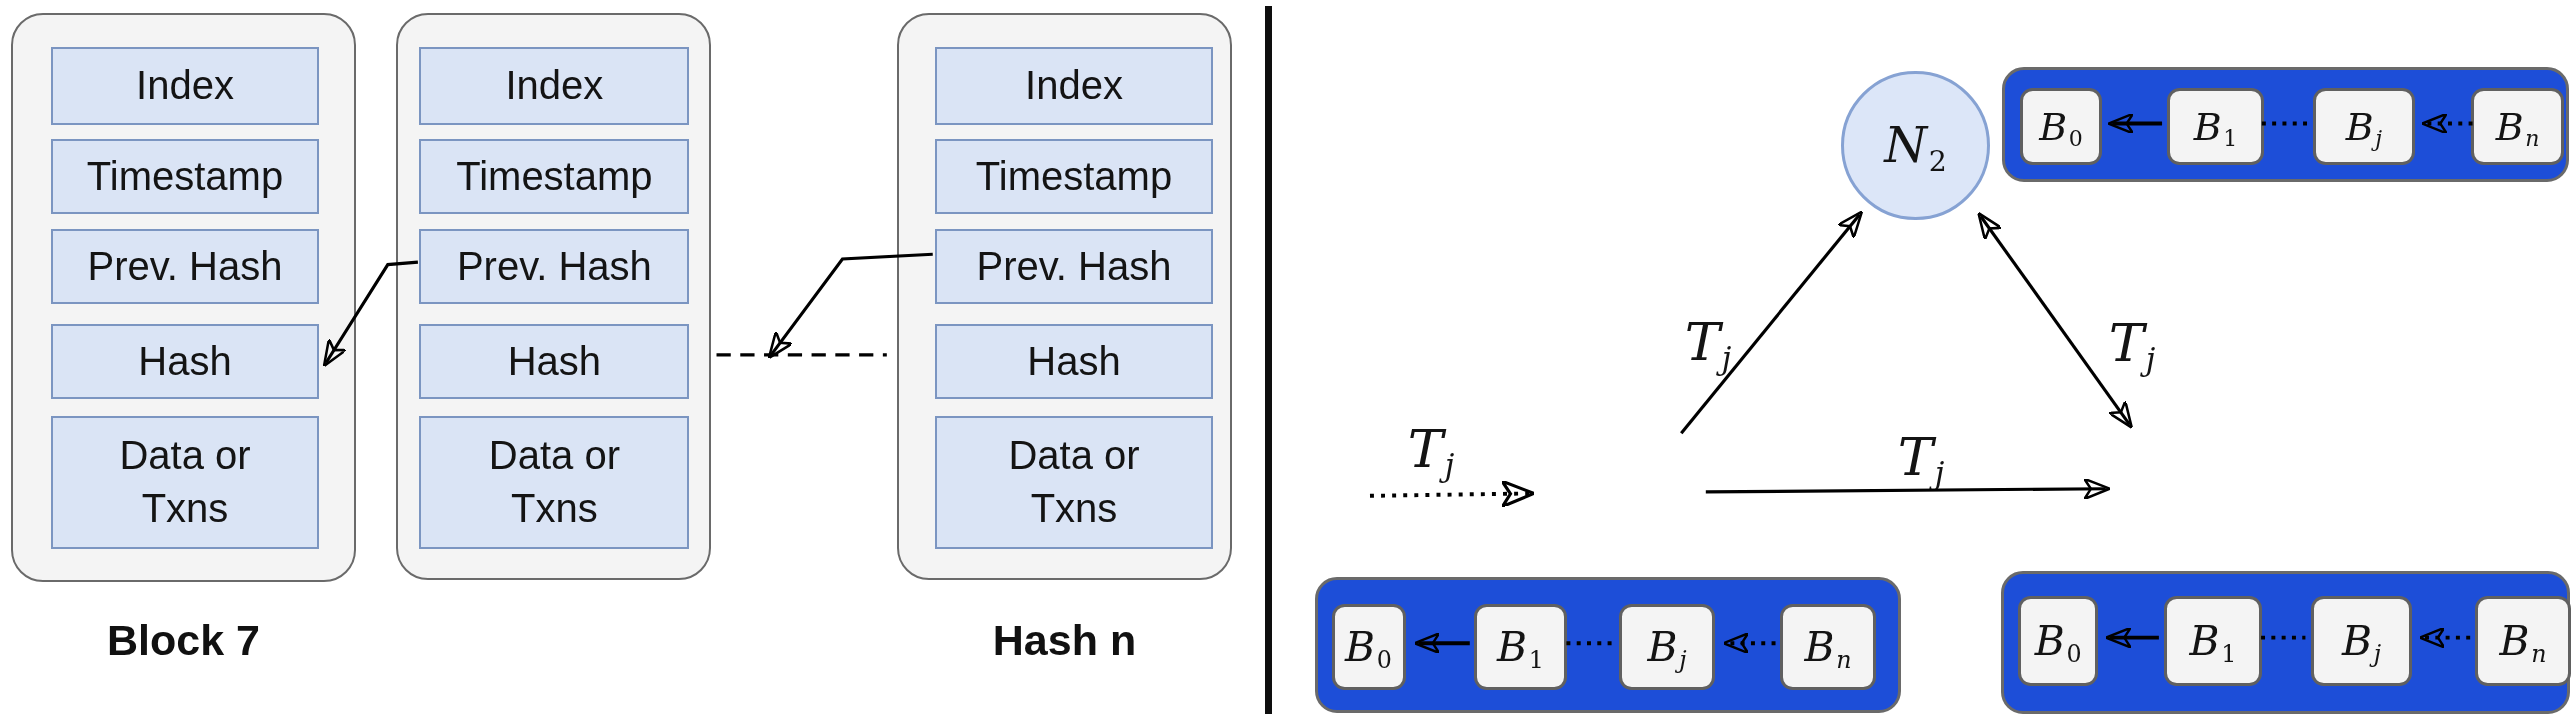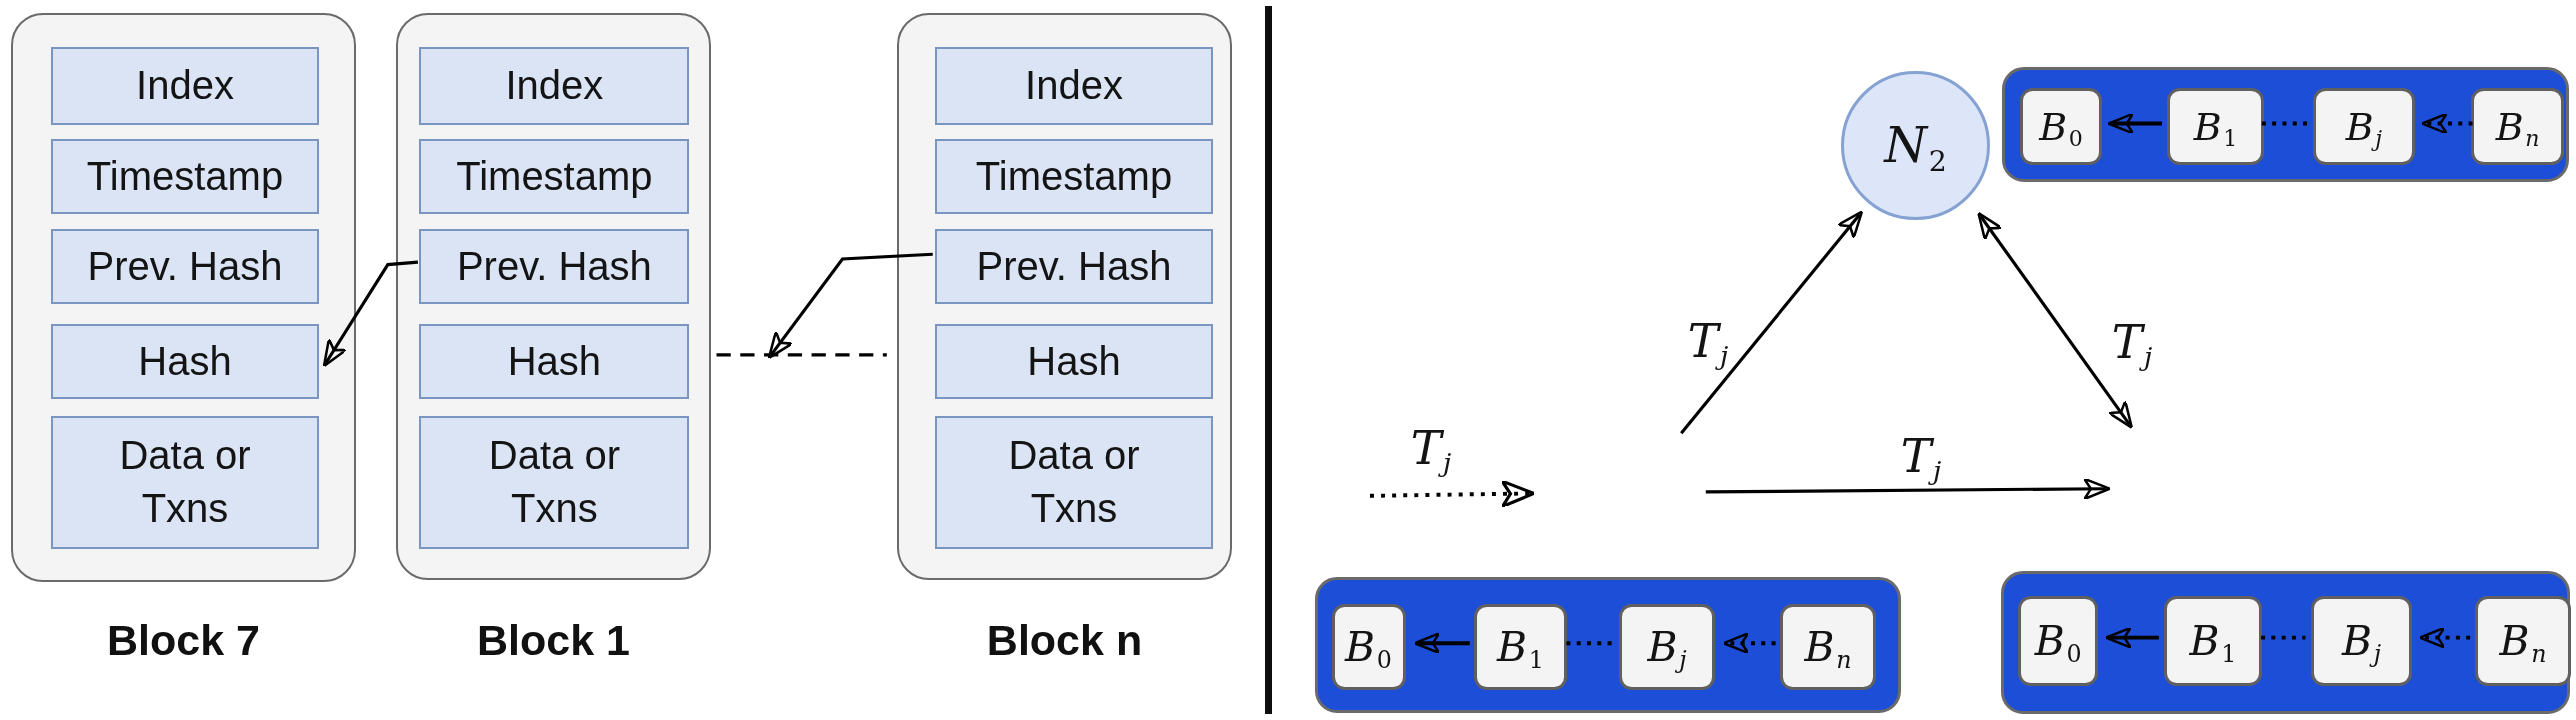--- a/index.html
+++ b/index.html
@@ -12,21 +12,21 @@
          font-size:40px;line-height:1.32;white-space:pre-line;color:#141414;}
   .block-label{position:absolute;text-align:center;font-weight:bold;font-size:43px;color:#111;}
   
   .divider{position:absolute;background:#0e0e0e;}
   
   .node{position:absolute;background:#dce6f8;border:3.2px solid #86a2d3;border-radius:50%;box-sizing:border-box;
         display:flex;align-items:center;justify-content:center;}
   .math{font-family:"DejaVu Serif",serif;font-style:italic;color:#141414;}
   .node .math{font-size:49px;}
   .edge-label{position:absolute;transform:translate(-50%,-50%);}
-  .edge-label .math{font-size:46px;}
+  .edge-label .math{font-size:53px;}
   sub{font-size:58%;line-height:0;vertical-align:-0.30em;margin-left:1.6px;font-family:"DejaVu Serif",serif;}
   .chain{position:absolute;background:#1d4ed8;border:3.2px solid #6a6a6a;border-radius:22px;box-sizing:border-box;}
   .bbox{position:absolute;background:#f4f4f4;border:3.2px solid #606060;border-radius:12.7px;box-sizing:border-box;
         display:flex;align-items:center;justify-content:center;}
   .bbox .math{font-size:41px;}
   .chain-n2 .bbox .math{font-size:38px;}
   
   .overlay{position:absolute;left:0;top:0;pointer-events:none;}
   .overlay path{fill:none;stroke:#000;}
 </style>
@@ -46,31 +46,30 @@
   <div class="block-label" style="left:11px;top:616px;width:345px;">Block 7</div>
 
   <div class="block" style="left:396px;top:12.7px;width:315px;height:567px;">
     <div class="field" style="left:21.4px;top:32px;width:270px;height:78px;">Index</div>
     <div class="field" style="left:21.4px;top:124px;width:270px;height:75px;">Timestamp</div>
     <div class="field" style="left:21.4px;top:214px;width:270px;height:75px;">Prev. Hash</div>
     <div class="field" style="left:21.4px;top:309px;width:270px;height:75px;">Hash</div>
     <div class="field" style="left:21.4px;top:401px;width:270px;height:133px;">Data or
 Txns</div>
   </div>
-  <div class="block-label" style="left:396px;top:616px;width:315px;">Block 1</div>
 
   <div class="block" style="left:897px;top:12.7px;width:335px;height:567px;">
     <div class="field" style="left:36px;top:32px;width:278px;height:78px;">Index</div>
     <div class="field" style="left:36px;top:124px;width:278px;height:75px;">Timestamp</div>
     <div class="field" style="left:36px;top:214px;width:278px;height:75px;">Prev. Hash</div>
     <div class="field" style="left:36px;top:309px;width:278px;height:75px;">Hash</div>
     <div class="field" style="left:36px;top:401px;width:278px;height:133px;">Data or
 Txns</div>
   </div>
-  <div class="block-label" style="left:897px;top:616px;width:335px;">Block n</div>
+  <div class="block-label" style="left:897px;top:616px;width:335px;">Hash n</div>
 
   <div class="divider" style="left:1265px;top:6.3px;width:7.1px;height:708px;"></div>
 
   <div class="node" style="left:1841px;top:71px;width:149px;height:149px;">
     <span class="math"><span>N</span><sub style="font-style: normal;">2</sub></span>
   </div>
 
   <div class="edge-label" style="left:1431px;top:448px;">
     <span class="math"><span>T</span><sub style="font-style: italic;">j</sub></span>
   </div>

